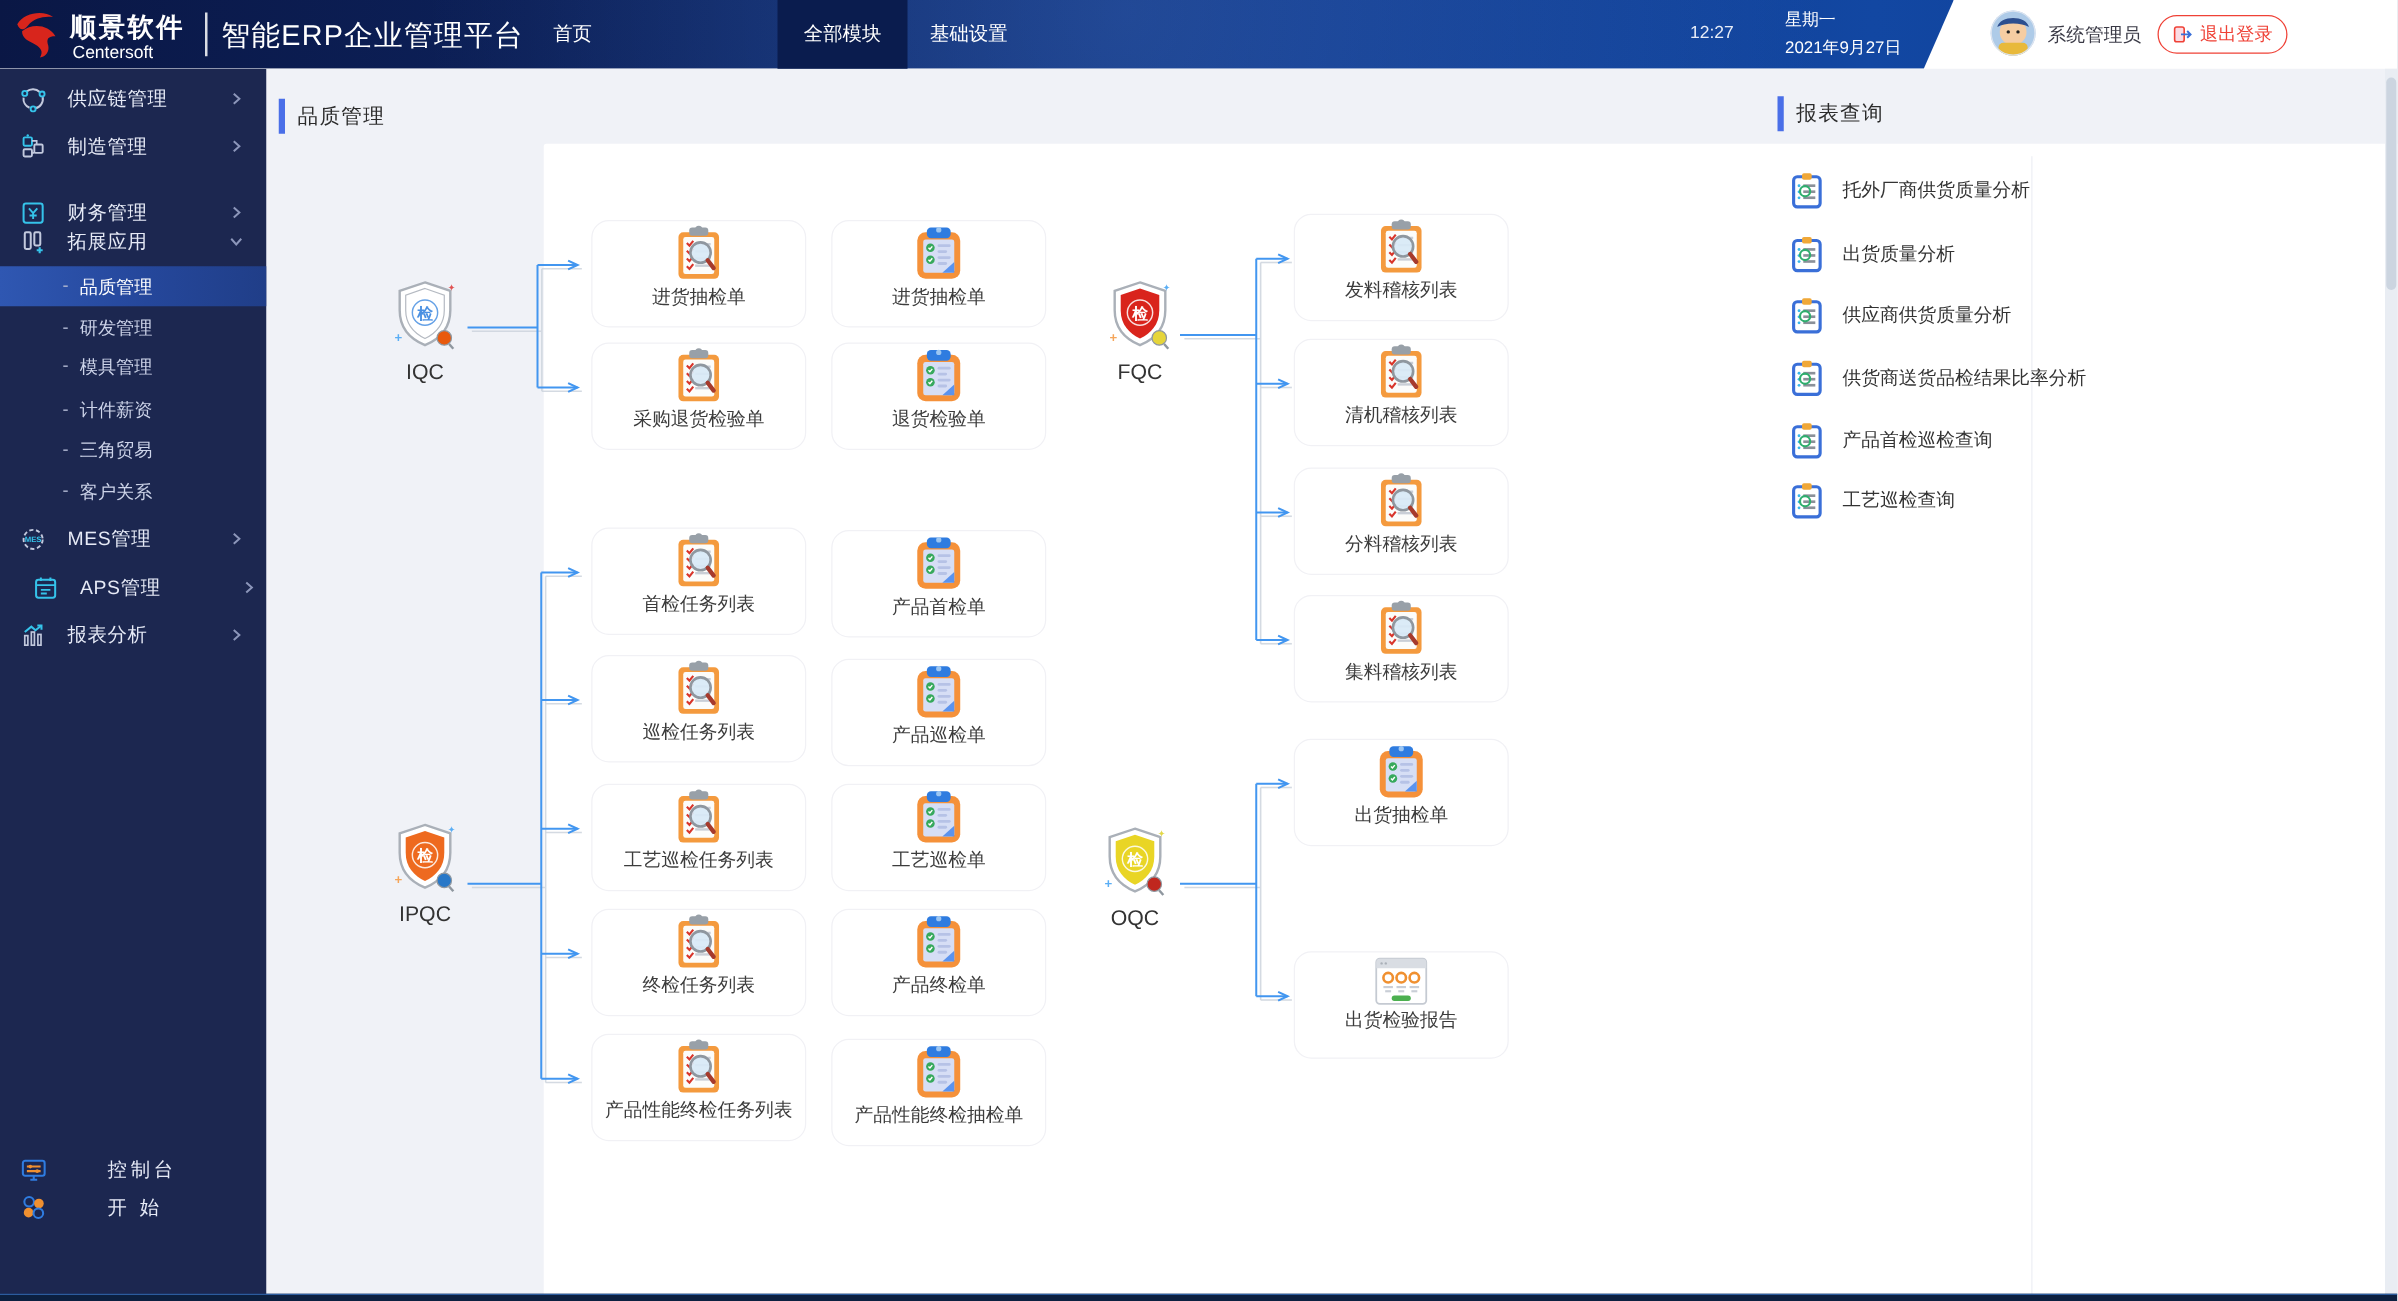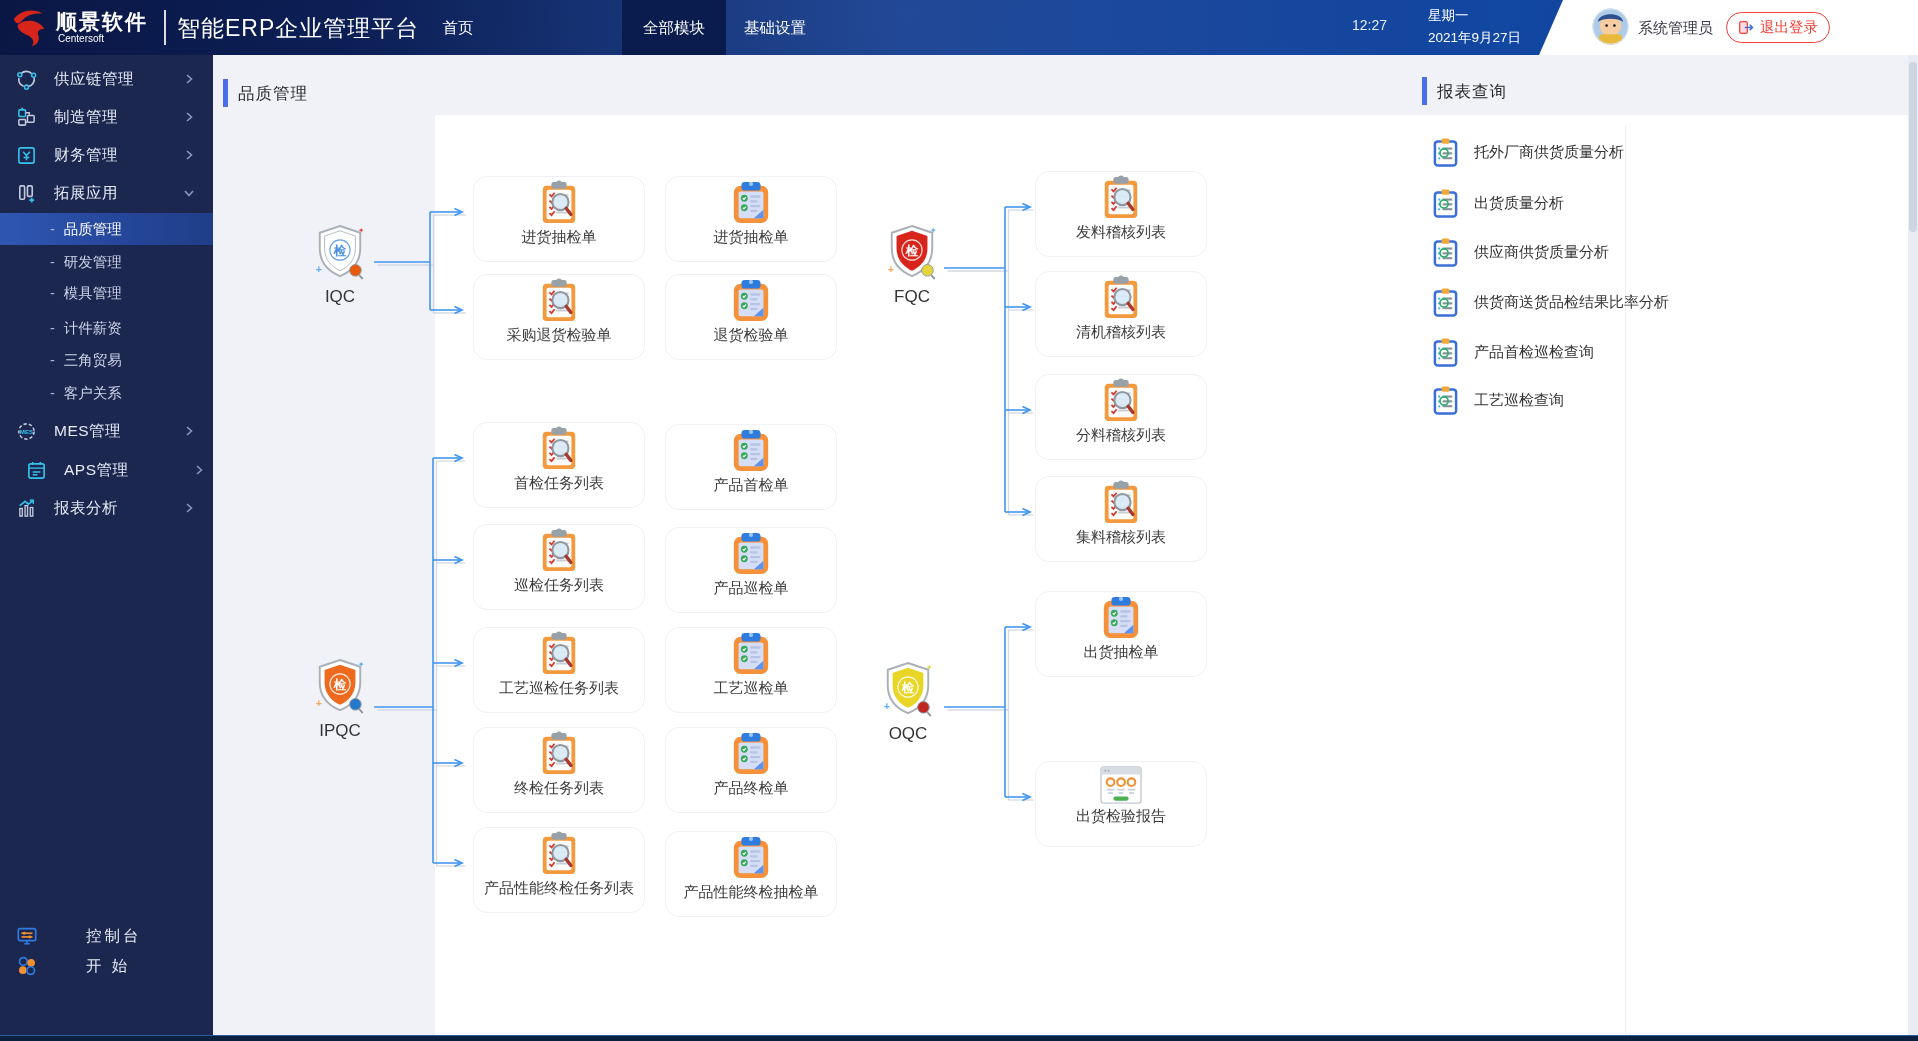--- a/index.html
+++ b/index.html
@@ -7,21 +7,21 @@
        font-family:"Liberation Sans","DejaVu Sans",sans-serif;background:#f0f2f7;}
   .abs{position:absolute;}
   
   #topbar{position:absolute;left:0;top:0;width:1918px;height:55px;background:#ffffff;z-index:10;}
   #topbar-blue{position:absolute;left:0;top:0;width:1918px;height:55px;
       background:radial-gradient(circle at 900px 10px,rgba(120,170,255,.18),rgba(0,0,0,0) 55%),
                  linear-gradient(95deg,#0a1745 0%,#0c2058 22%,#103a8c 55%,#1247a2 78%,#0e3e96 100%);
       clip-path:polygon(0 0,1563px 0,1539px 55px,0 55px);}
   #logo{left:10px;top:6px;}
   #logo-title{left:56px;top:8px;color:#fff;font-size:21px;font-weight:bold;letter-spacing:2px;}
-  #logo-sub{left:58px;top:33px;color:#fff;font-size:10px;}
+  #logo-sub{left:58px;top:33px;color:#fff;font-size:14px;}
   #logo-divider{left:164px;top:10px;width:2px;height:35px;background:rgba(255,255,255,.85);}
   #app-title{left:177px;top:13px;color:#fff;font-size:23px;letter-spacing:1px;}
   .nav-item{position:absolute;top:0;height:55px;line-height:55px;text-align:center;
             color:#fff;font-size:15.5px;cursor:pointer;}
   .nav-item.active{background:#0a1c4e;}
   #top-time{left:1352px;top:17px;color:#e8edf8;font-size:14px;}
   #top-weekday{left:1428px;top:7px;color:#fff;font-size:13.5px;}
   #top-date{left:1428px;top:29px;color:#fff;font-size:13.5px;}
   #avatar{left:1592px;top:8px;cursor:pointer;}
   #username{left:1638px;top:19px;color:#3a3a46;font-size:15px;}
@@ -149,21 +149,21 @@
    <path d="M10 16 h2 M10 6 h4 v3" stroke="#c2c9dd" stroke-width="1.4"></path>
           </svg>
         </span>
     <span class="lb">制造管理</span>
     <span class="ch">
           <svg width="12" height="12" viewBox="0 0 12 12">
             <path d="M4 2 L8.5 6 L4 10" stroke="#8c96ba" stroke-width="1.6" fill="none"></path>
           </svg>
         </span>
       </div>
-      <div class="side-row" style="top: 81px;">
+      <div class="side-row" style="top: 96px;">
         <span class="ic">
           <svg viewBox="0 0 22 22" width="21" height="21" fill="none">
    <rect x="3" y="3" width="16" height="16" rx="2" stroke="#35c3ea" stroke-width="1.7"></rect>
    <path d="M7.5 7 L11 11 L14.5 7 M11 11 V16 M8 13 h6" stroke="#35c3ea" stroke-width="1.6"></path>
           </svg>
         </span>
     <span class="lb">财务管理</span>
     <span class="ch">
           <svg width="12" height="12" viewBox="0 0 12 12">
             <path d="M4 2 L8.5 6 L4 10" stroke="#8c96ba" stroke-width="1.6" fill="none"></path>

